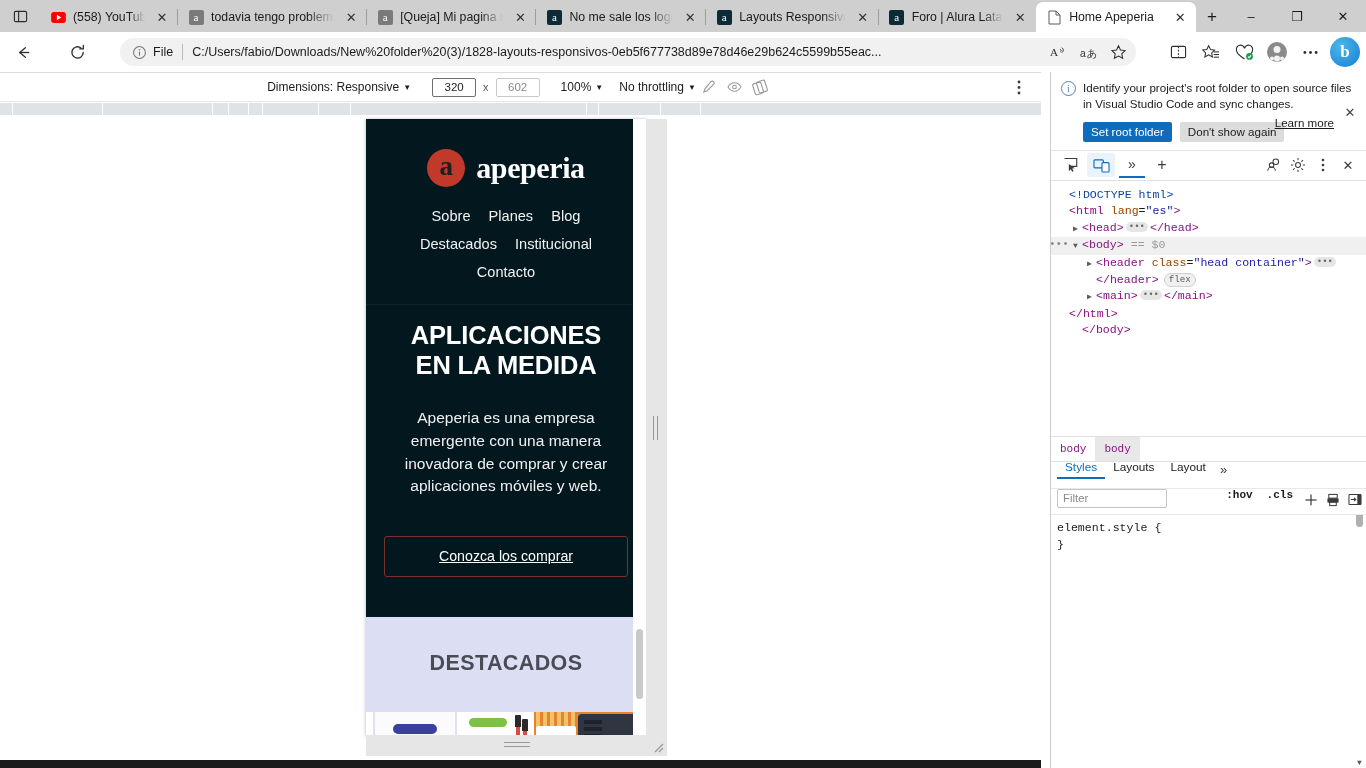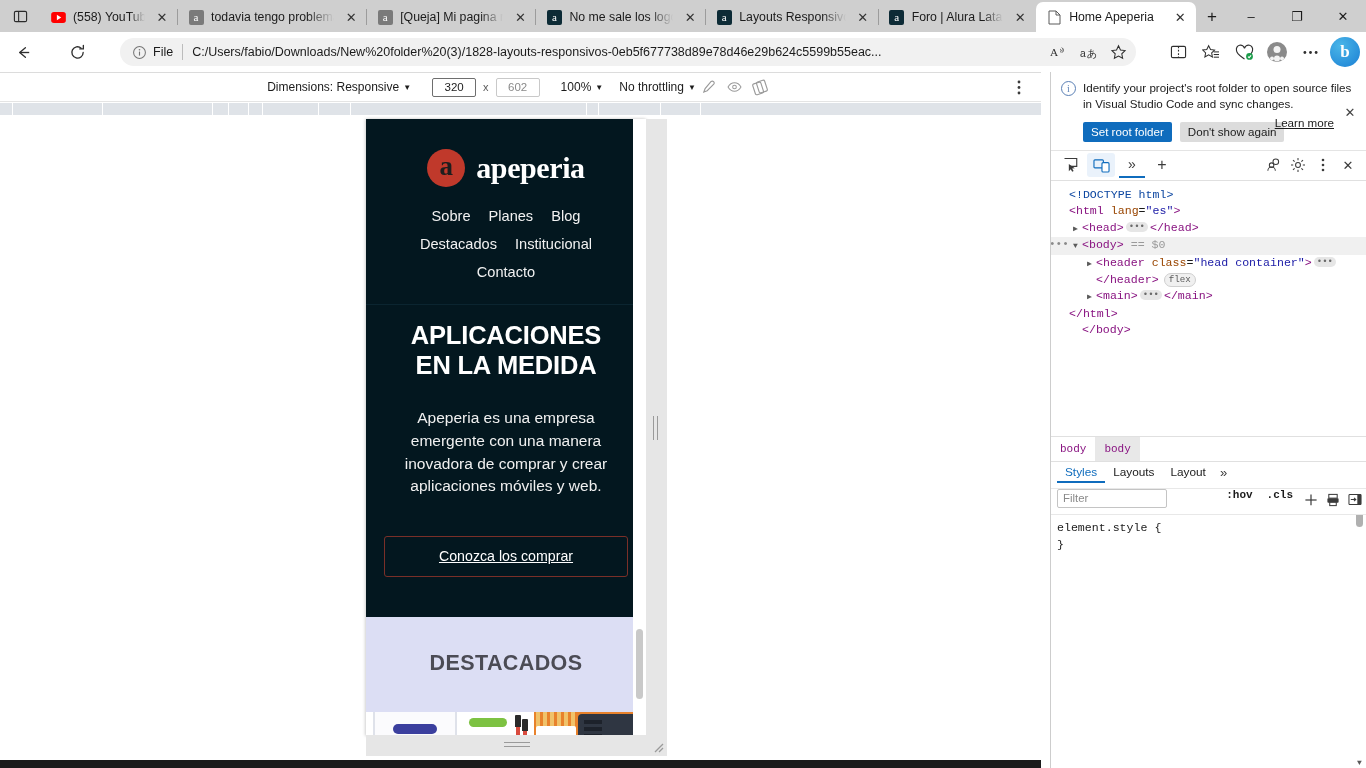--- a/index.html
+++ b/index.html
@@ -344,21 +344,21 @@
   .dots-left { position:absolute; left:-2px; top:-1px; color:#8a8a8a; font-size:11px; }
 
   .crumbs {
     height:25px; flex:0 0 25px; display:flex; align-items:stretch; border-top:1px solid #e0e0e0;
     font-family:"Liberation Mono", monospace; font-size:11px;
   }
   .crumb { padding:0 9px; display:flex; align-items:center; color:#881280; }
   .crumb.sel { background:#e8e8e8; }
 
   .sp-tabs {
-    height:27px; flex:0 0 27px; display:flex; align-items:center; gap:0;
+    height:27px; flex:0 0 27px; display:flex; align-items:flex-start; gap:0;
     border-top:1px solid #e0e0e0; padding:0 6px;
   }
   .sp-tab {
     padding:0 8px 5px; font-size:11.8px; color:#1b1b1b; line-height:1;
   }
   .sp-tab.active { color:#0f6cbd; border-bottom:2px solid #0f6cbd; padding-bottom:3px; }
   .sp-more { padding:0 6px 4px; color:#3b3b3b; font-size:13px; }
 
   .sp-filterrow {
     height:26px; flex:0 0 26px; display:flex; align-items:flex-start; gap:0;

